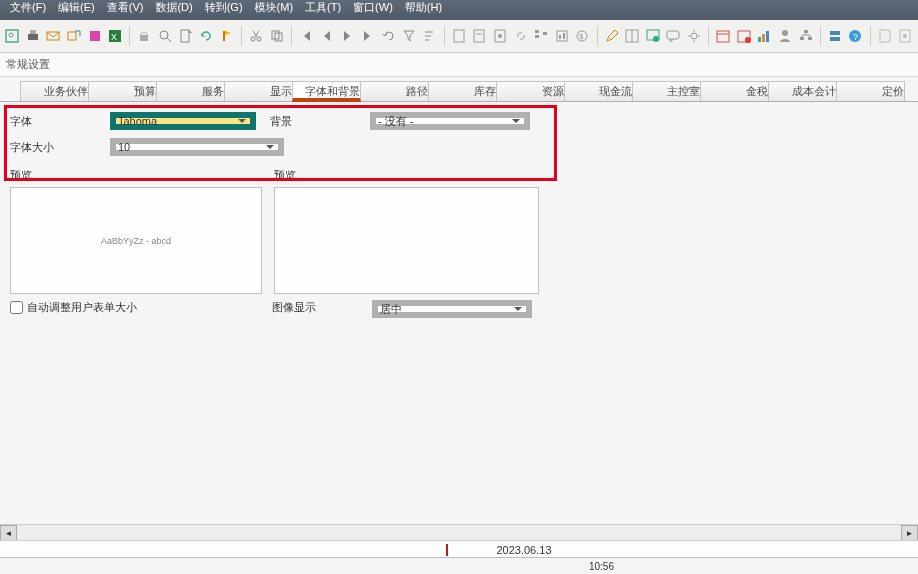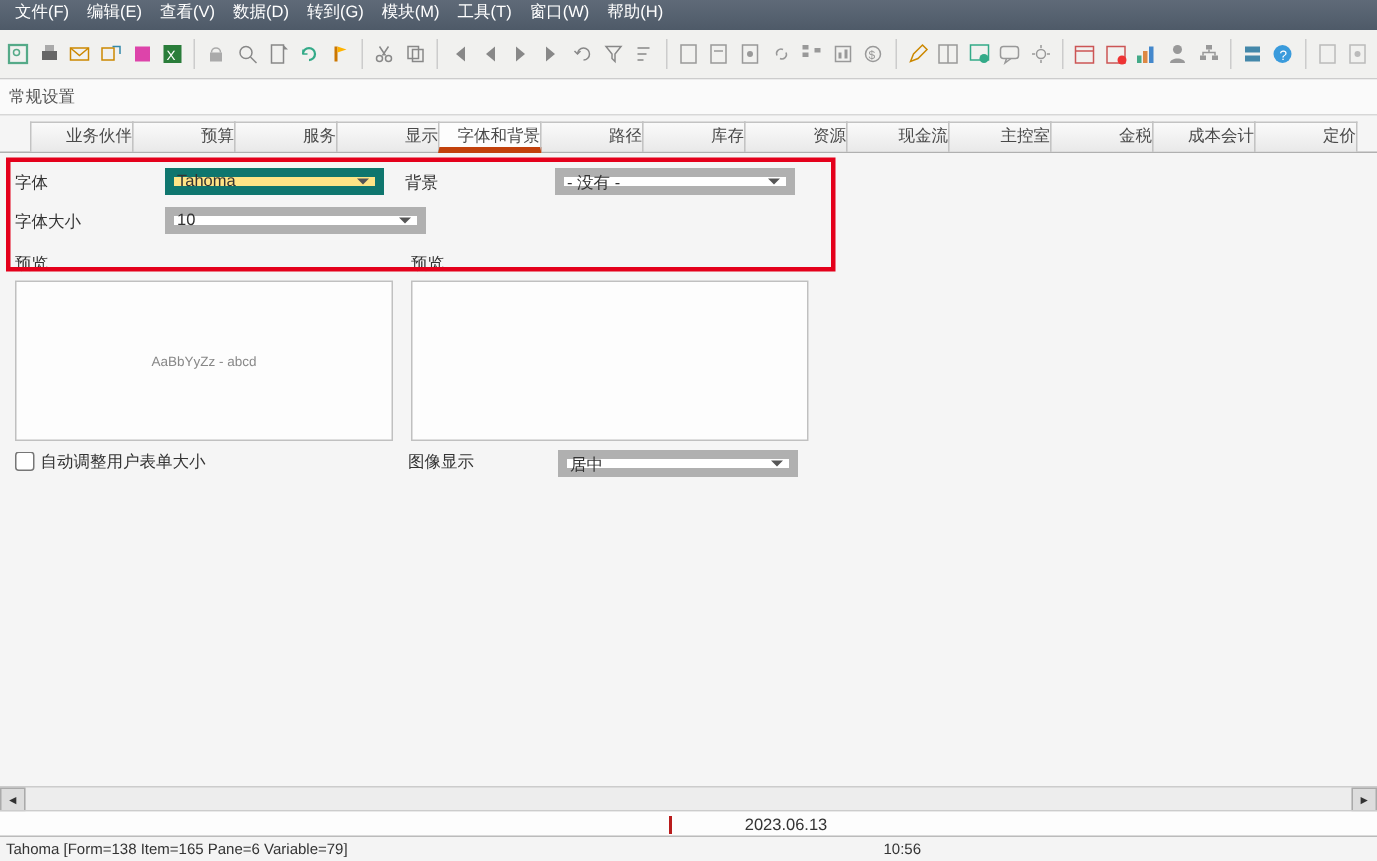--- a/index.html
+++ b/index.html
@@ -385,16 +385,15 @@
 <div class="footer">
   <div class="inforow">
     <div style="flex:1"></div>
     <div class="cell" style="min-width:140px;">2023.06.13</div>
     <div class="cell" style="min-width:140px;"></div>
     <div class="cell" style="min-width:150px;"></div>
   </div>
 </div>
 
 <div class="statusbar">
-  <span>Tahoma [Form=138 Item=165 Pane=6 Variable=79]</span>
   <span style="flex:1"></span>
   <span style="margin-right:300px;">10:56</span>
 </div>
 
 </body></html>

